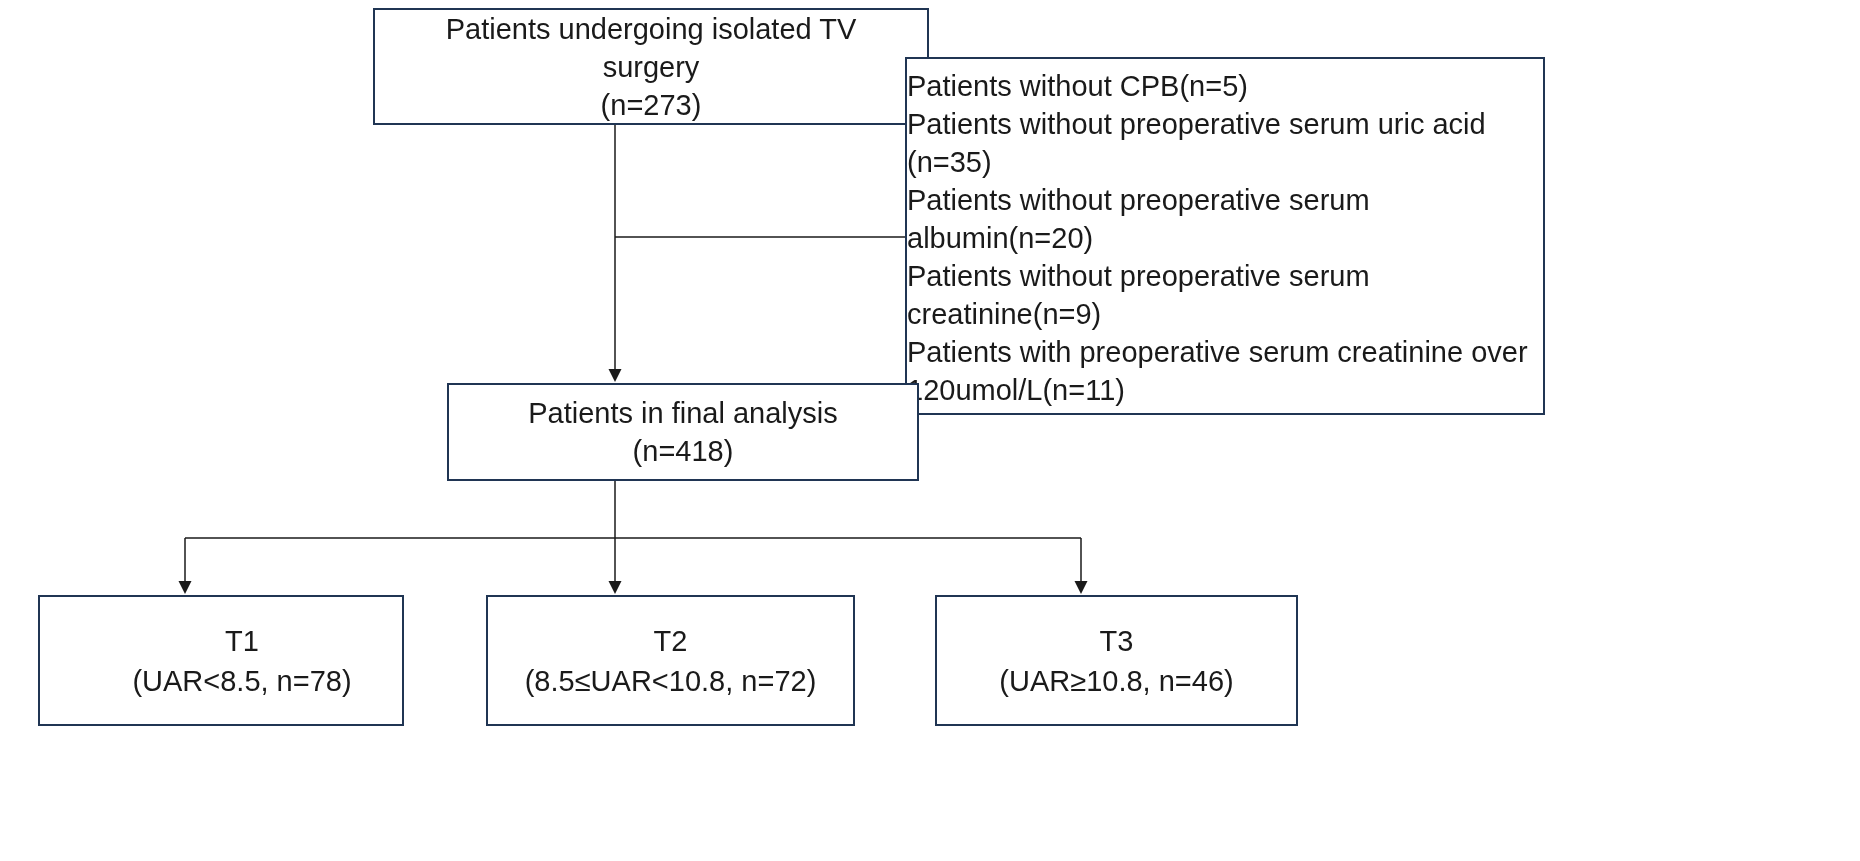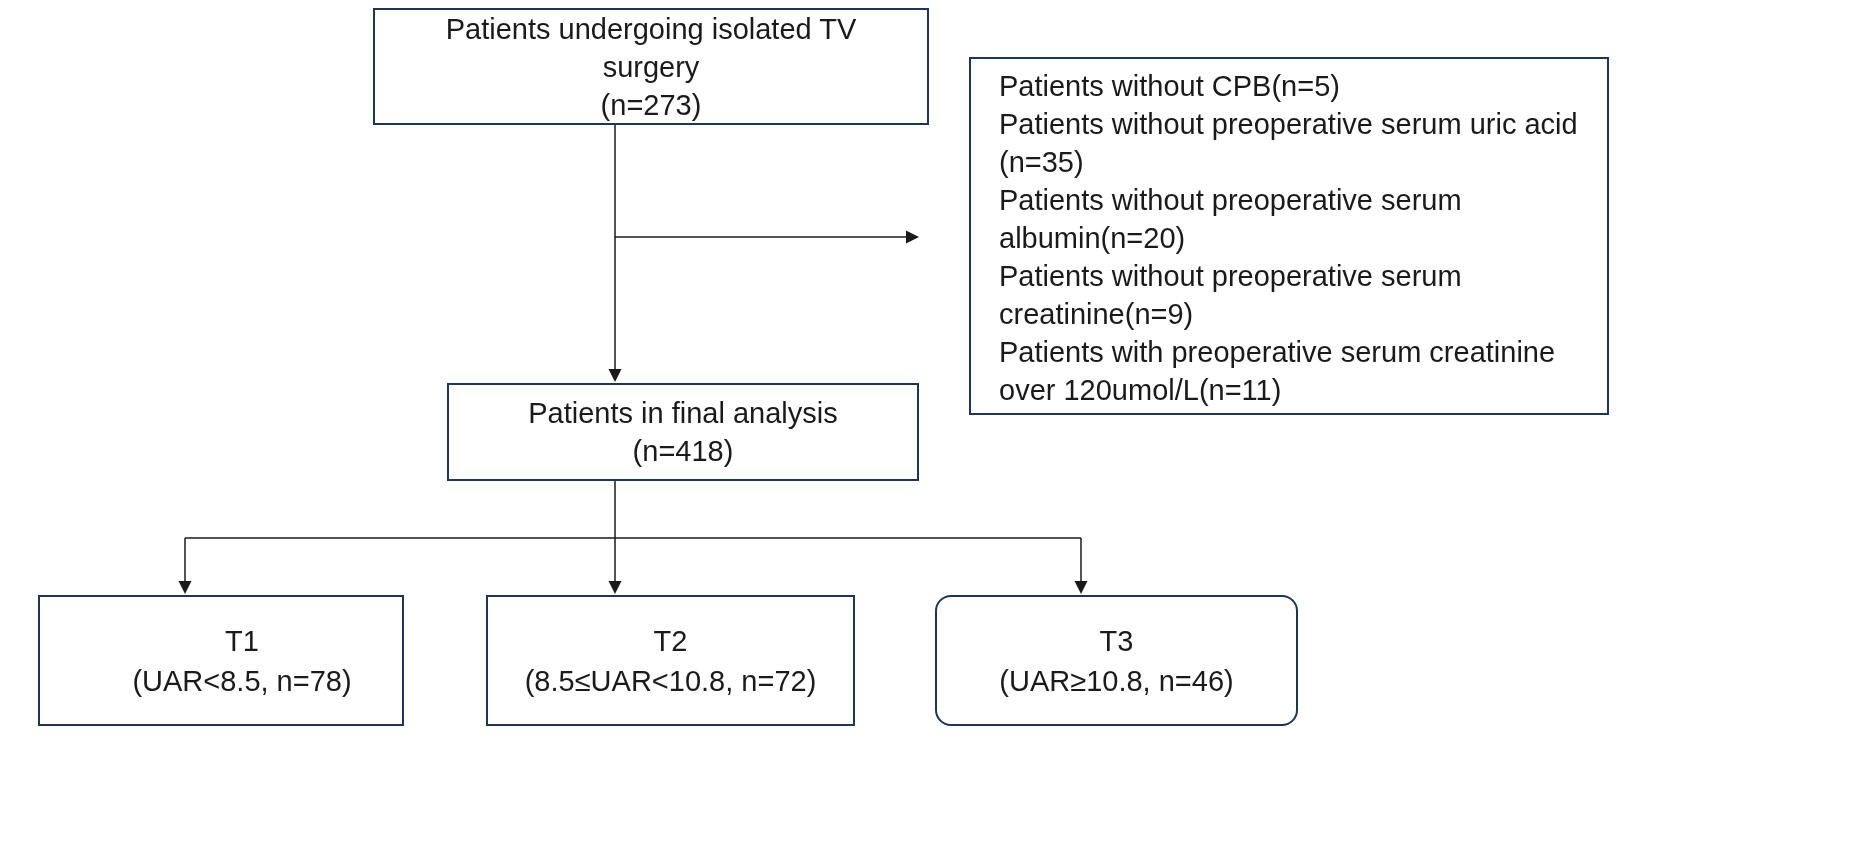--- a/index.html
+++ b/index.html
@@ -32,29 +32,29 @@
   .center-box {
     display: flex;
     flex-direction: column;
     align-items: center;
     justify-content: center;
     text-align: center;
   }
   .top-box { left: 337px; top: 8px; width: 556px; height: 117px; }
   .top-box .wrap-title { max-width: 470px; }
   .excl-box {
-    left: 933px; top: 57px; width: 640px; height: 358px;
-    padding: 8px 28px;
+    left: 869px; top: 57px; width: 640px; height: 358px;
+    padding: 8px 0;
     text-align: left;
   }
   .final-box { left: 411px; top: 383px; width: 472px; height: 98px; }
   .t-box { top: 595px; height: 131px; line-height: 40px; }
   .t1 { left: 2px;   width: 366px; padding-left: 42px; }
   .t2 { left: 450px; width: 369px; }
-  .t3 { left: 899px; width: 363px; border-radius: 16px; }
+  .t3 { left: 899px; width: 363px; }
   svg.connectors {
     position: absolute;
     left: 0; top: 0;
     pointer-events: none;
   }
   svg.connectors line { stroke: var(--line); stroke-width: 1.5; }
   svg.connectors polygon { fill: var(--line); }
 </style>
 </head>
 <body>

